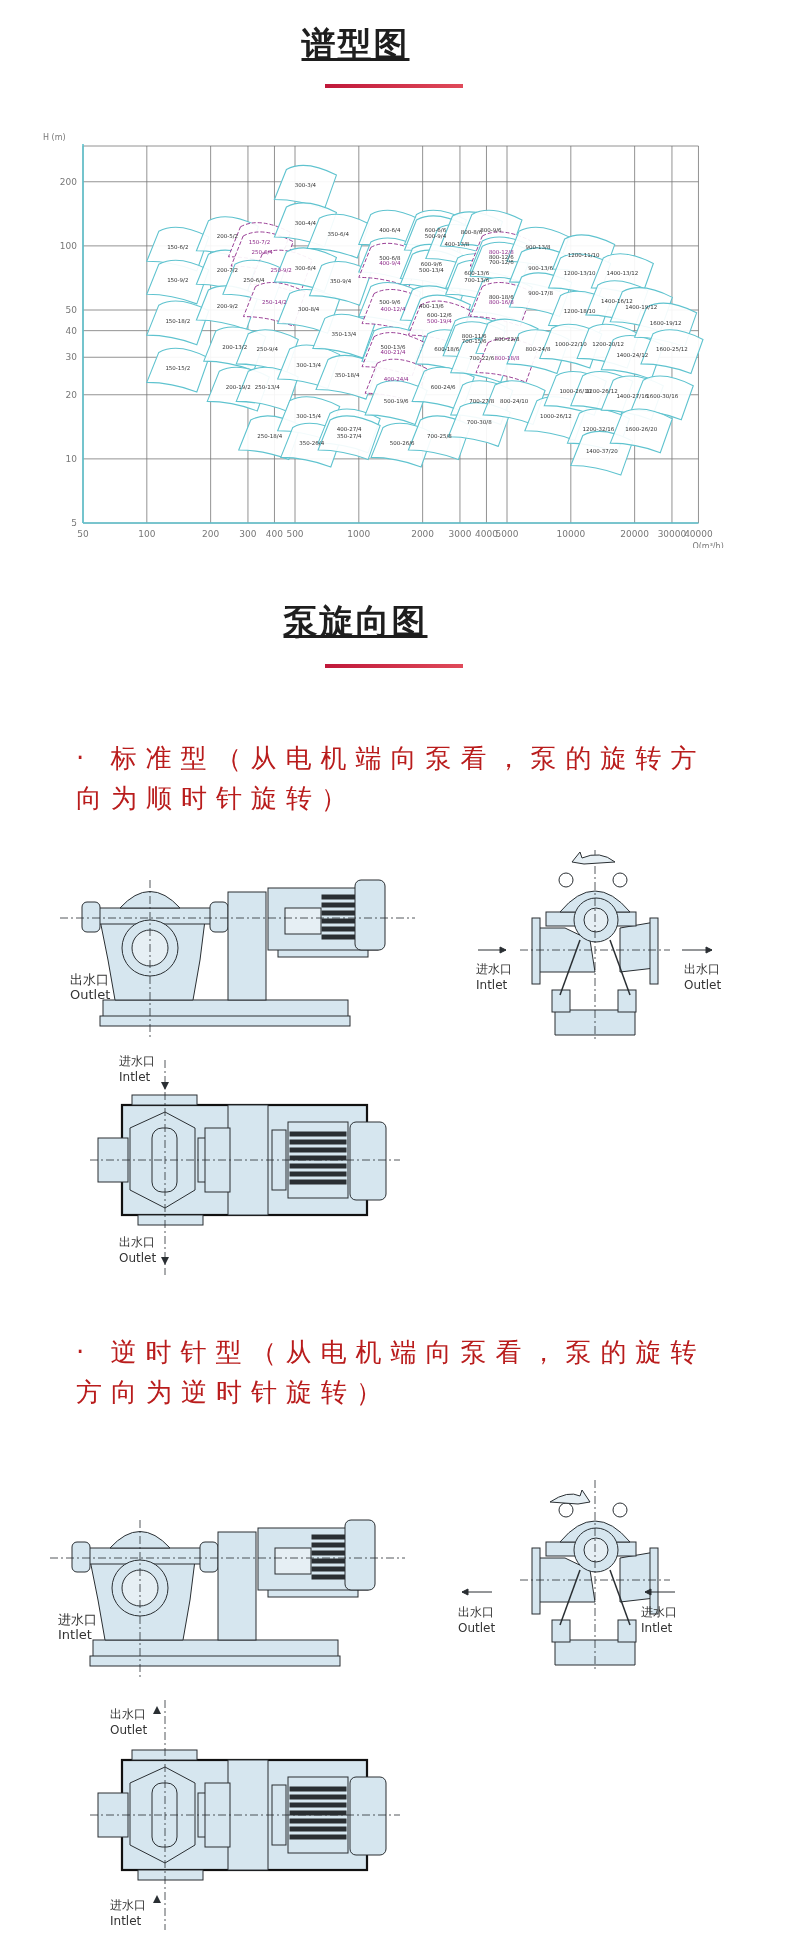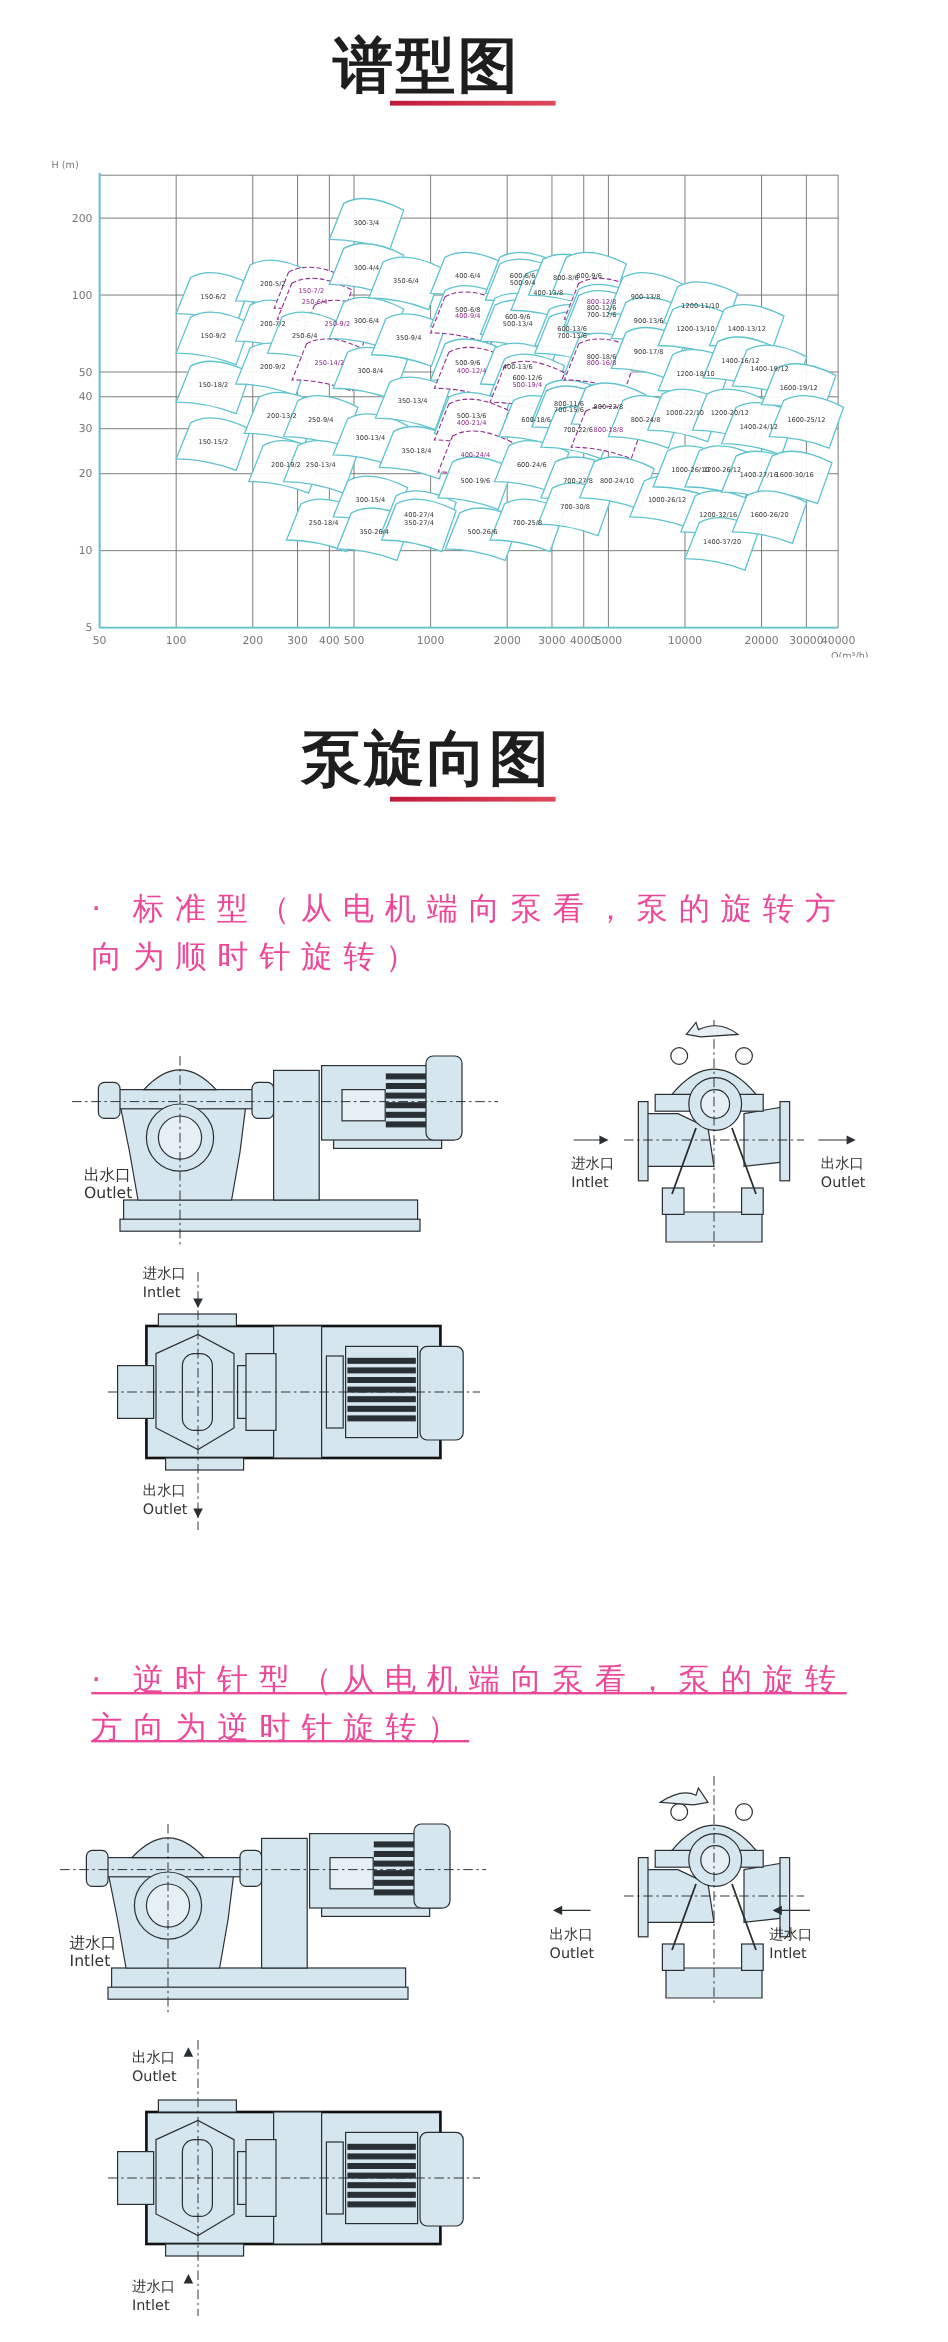--- a/index.html
+++ b/index.html
@@ -1,20 +1,20 @@
 <!DOCTYPE html>
 <html><head>
 <meta charset="utf-8">
 <style>
   html,body{margin:0;padding:0;background:#fff;}
   body{width:790px;height:1952px;position:relative;overflow:hidden;font-family:"DejaVu Sans","Liberation Sans",sans-serif;color:#222;}
-  .section-title{position:absolute;left:0;width:711px;text-align:center;font-size:50px;font-weight:bold;color:#1e1e1e;letter-spacing:2px;}
+  .section-title{position:absolute;left:0;width:711px;text-align:center;font-size:34px;font-weight:bold;color:#1e1e1e;letter-spacing:2px;text-decoration:underline;}
   .underline{position:absolute;left:325px;width:138px;height:4px;background:linear-gradient(90deg,#c0183a,#e04a5a);}
   #chart{position:absolute;left:0;top:128px;}
-  .desc{position:absolute;left:76px;width:640px;font-size:26px;line-height:40px;color:#ec4899;letter-spacing:9px;}
+  .desc{position:absolute;left:76px;width:640px;font-size:26px;line-height:40px;color:#b91c1c;letter-spacing:9px;}
   .fig{position:absolute;}
   .lbl{position:absolute;font-size:12px;line-height:14px;color:#333;font-family:"DejaVu Sans",sans-serif;}
 </style>
 </head>
 <body>
 
 <div class="section-title" style="top:22px;">谱型图</div>
 <div class="underline" style="top:84px;"></div>
 
 <svg id="chart" width="790" height="420" viewBox="0 128 790 420" xmlns="http://www.w3.org/2000/svg">
@@ -802,21 +802,21 @@
       <line x1="105" y1="10" x2="105" y2="225" stroke="#2a2f33" stroke-width="0.8" stroke-dasharray="8,3,2,3"></line>
       <path d="M105 40 L101 32 L109 32 Z" fill="#2a2f33"></path>
       <path d="M105 215 L101 207 L109 207 Z" fill="#2a2f33"></path>
     </g>
 </svg>
 <div class="lbl" style="left:119px;top:1054px;">进水口</div>
 <div class="lbl" style="left:119px;top:1070px;">Intlet</div>
 <div class="lbl" style="left:119px;top:1235px;">出水口</div>
 <div class="lbl" style="left:119px;top:1251px;">Outlet</div>
 
-<div class="desc" style="top:1380px;text-decoration:underline;">· 逆时针型（从电机端向泵看，泵的旋转方向为逆时针旋转）</div>
+<div class="desc" style="top:1332px;">· 逆时针型（从电机端向泵看，泵的旋转方向为逆时针旋转）</div>
 
 <svg class="fig" style="left:50px;top:1480px;" width="400" height="200" viewBox="0 0 400 200">
   <g class="pump-side">
       <rect x="43" y="160" width="245" height="18" fill="#d6e6ef" stroke="#2a2f33" stroke-width="1"></rect>
       <rect x="40" y="176" width="250" height="10" fill="#d6e6ef" stroke="#2a2f33" stroke-width="1"></rect>
       <path d="M40 80 L145 80 L140 120 L133 160 L55 160 L48 120 Z" fill="#d6e6ef" stroke="#2a2f33"></path>
       <rect x="35" y="68" width="120" height="16" fill="#d6e6ef" stroke="#2a2f33" stroke-width="1"></rect>
       <path d="M60 68 Q90 35 120 68 Z" fill="#d6e6ef" stroke="#2a2f33"></path>
       <rect x="22" y="62" width="18" height="30" fill="#d6e6ef" stroke="#2a2f33" stroke-width="1" rx="5"></rect>
       <rect x="150" y="62" width="18" height="30" fill="#d6e6ef" stroke="#2a2f33" stroke-width="1" rx="5"></rect>

